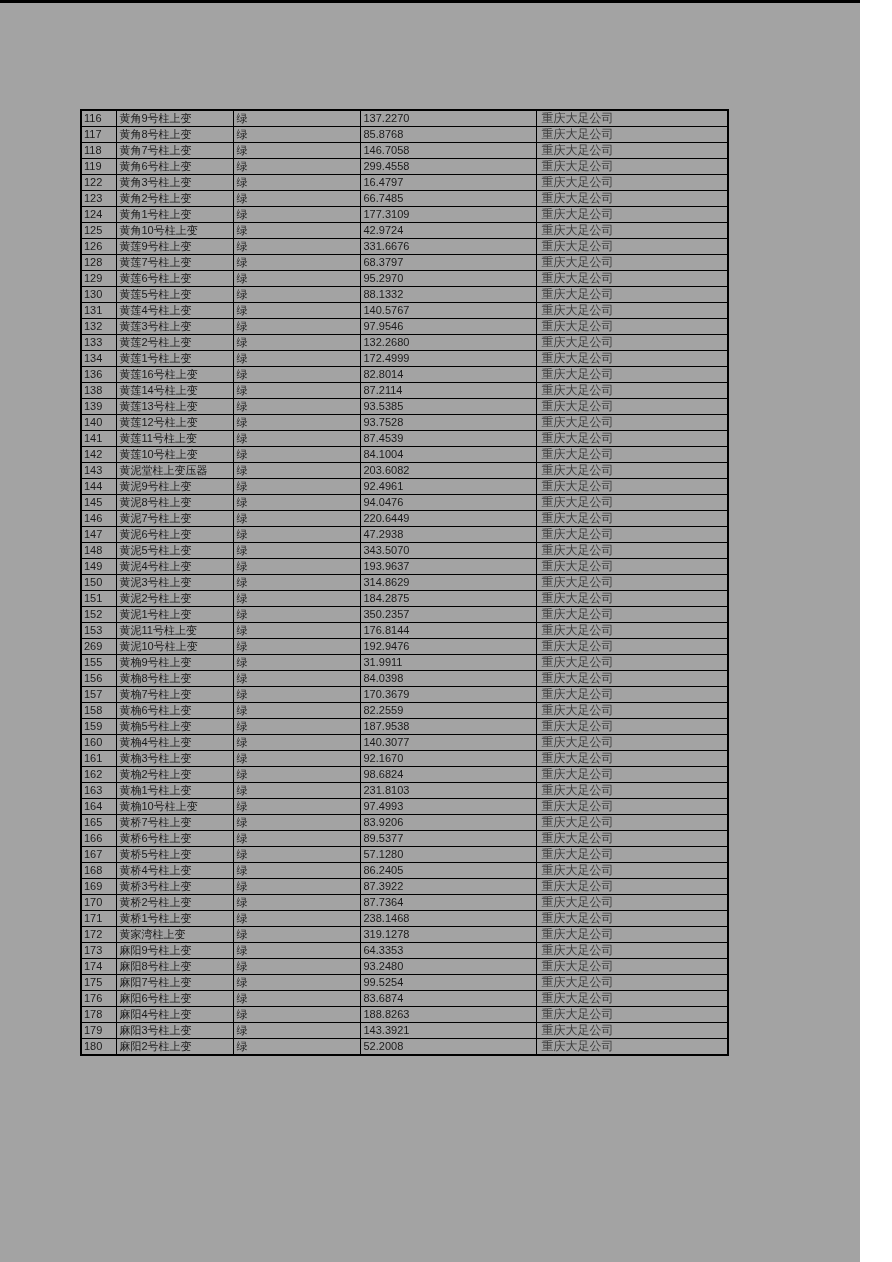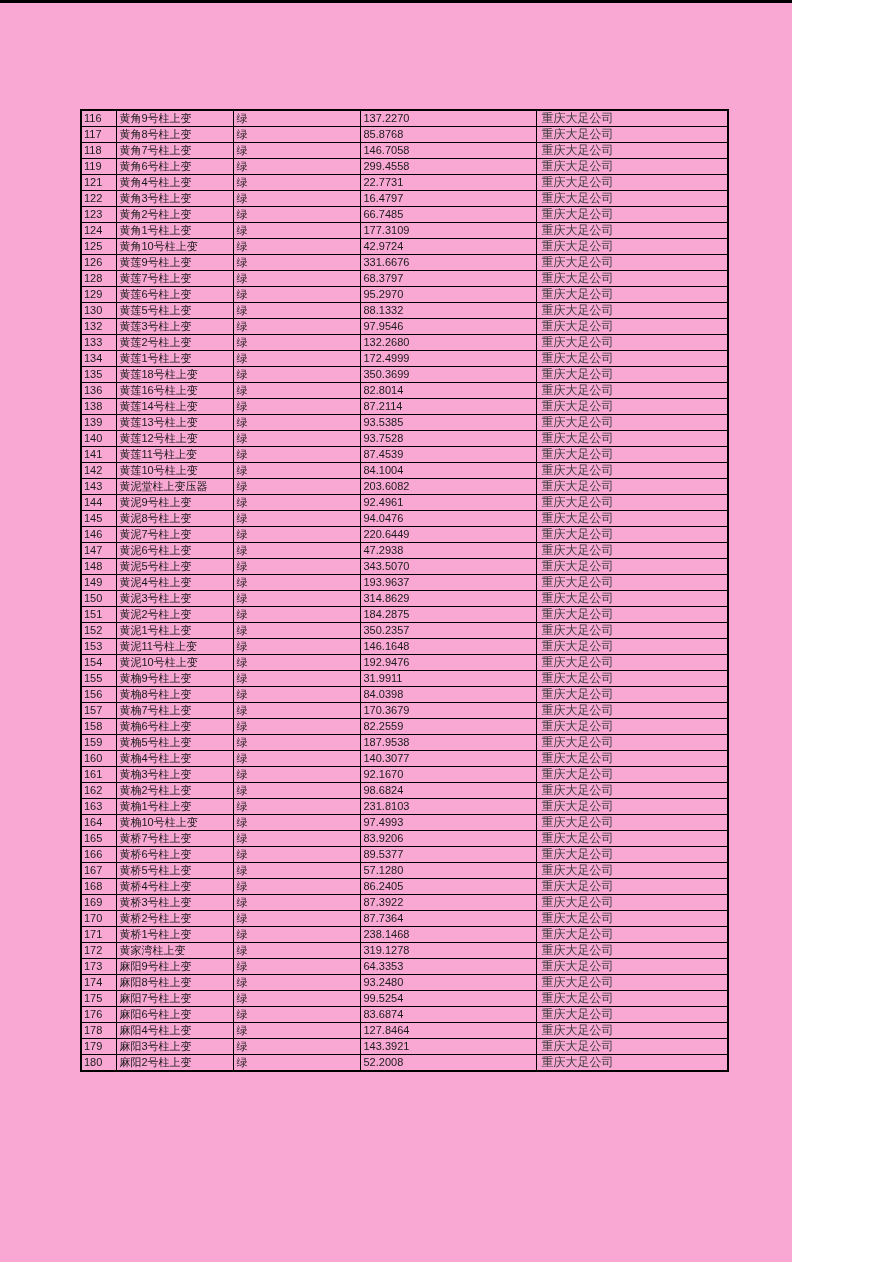--- a/index.html
+++ b/index.html
@@ -3,23 +3,23 @@
 <meta charset="utf-8">
 <style>
   html, body {
     margin: 0;
     padding: 0;
     background: #ffffff;
     font-family: "Liberation Sans", "DejaVu Sans", sans-serif;
   }
   .page {
     position: relative;
-    width: 792px;
+    width: 860px;
     height: 1262px;
-    background: #f9a8d4;
+    background: #a3a3a3;
     overflow: hidden;
   }
   .top-strip {
     position: absolute;
     top: 0;
     left: 0;
     width: 892px;
     height: 3px;
     background: #000000;
   }
@@ -88,27 +88,20 @@
           <td class="c4">重庆大足公司</td>
         </tr>
         <tr>
           <td class="c0">119</td>
           <td class="c1">黄角6号柱上变</td>
           <td class="c2">绿</td>
           <td class="c3">299.4558</td>
           <td class="c4">重庆大足公司</td>
         </tr>
         <tr>
-          <td class="c0">121</td>
-          <td class="c1">黄角4号柱上变</td>
-          <td class="c2">绿</td>
-          <td class="c3">22.7731</td>
-          <td class="c4">重庆大足公司</td>
-        </tr>
-        <tr>
           <td class="c0">122</td>
           <td class="c1">黄角3号柱上变</td>
           <td class="c2">绿</td>
           <td class="c3">16.4797</td>
           <td class="c4">重庆大足公司</td>
         </tr>
         <tr>
           <td class="c0">123</td>
           <td class="c1">黄角2号柱上变</td>
           <td class="c2">绿</td>
@@ -151,20 +144,27 @@
           <td class="c4">重庆大足公司</td>
         </tr>
         <tr>
           <td class="c0">130</td>
           <td class="c1">黄莲5号柱上变</td>
           <td class="c2">绿</td>
           <td class="c3">88.1332</td>
           <td class="c4">重庆大足公司</td>
         </tr>
         <tr>
+          <td class="c0">131</td>
+          <td class="c1">黄莲4号柱上变</td>
+          <td class="c2">绿</td>
+          <td class="c3">140.5767</td>
+          <td class="c4">重庆大足公司</td>
+        </tr>
+        <tr>
           <td class="c0">132</td>
           <td class="c1">黄莲3号柱上变</td>
           <td class="c2">绿</td>
           <td class="c3">97.9546</td>
           <td class="c4">重庆大足公司</td>
         </tr>
         <tr>
           <td class="c0">133</td>
           <td class="c1">黄莲2号柱上变</td>
           <td class="c2">绿</td>
@@ -172,27 +172,20 @@
           <td class="c4">重庆大足公司</td>
         </tr>
         <tr>
           <td class="c0">134</td>
           <td class="c1">黄莲1号柱上变</td>
           <td class="c2">绿</td>
           <td class="c3">172.4999</td>
           <td class="c4">重庆大足公司</td>
         </tr>
         <tr>
-          <td class="c0">135</td>
-          <td class="c1">黄莲18号柱上变</td>
-          <td class="c2">绿</td>
-          <td class="c3">350.3699</td>
-          <td class="c4">重庆大足公司</td>
-        </tr>
-        <tr>
           <td class="c0">136</td>
           <td class="c1">黄莲16号柱上变</td>
           <td class="c2">绿</td>
           <td class="c3">82.8014</td>
           <td class="c4">重庆大足公司</td>
         </tr>
         <tr>
           <td class="c0">138</td>
           <td class="c1">黄莲14号柱上变</td>
           <td class="c2">绿</td>
@@ -294,25 +287,25 @@
           <td class="c0">152</td>
           <td class="c1">黄泥1号柱上变</td>
           <td class="c2">绿</td>
           <td class="c3">350.2357</td>
           <td class="c4">重庆大足公司</td>
         </tr>
         <tr>
           <td class="c0">153</td>
           <td class="c1">黄泥11号柱上变</td>
           <td class="c2">绿</td>
-          <td class="c3">146.1648</td>
-          <td class="c4">重庆大足公司</td>
-        </tr>
-        <tr>
-          <td class="c0">154</td>
+          <td class="c3">176.8144</td>
+          <td class="c4">重庆大足公司</td>
+        </tr>
+        <tr>
+          <td class="c0">269</td>
           <td class="c1">黄泥10号柱上变</td>
           <td class="c2">绿</td>
           <td class="c3">192.9476</td>
           <td class="c4">重庆大足公司</td>
         </tr>
         <tr>
           <td class="c0">155</td>
           <td class="c1">黄桷9号柱上变</td>
           <td class="c2">绿</td>
           <td class="c3">31.9911</td>
@@ -462,21 +455,21 @@
           <td class="c0">176</td>
           <td class="c1">麻阳6号柱上变</td>
           <td class="c2">绿</td>
           <td class="c3">83.6874</td>
           <td class="c4">重庆大足公司</td>
         </tr>
         <tr>
           <td class="c0">178</td>
           <td class="c1">麻阳4号柱上变</td>
           <td class="c2">绿</td>
-          <td class="c3">127.8464</td>
+          <td class="c3">188.8263</td>
           <td class="c4">重庆大足公司</td>
         </tr>
         <tr>
           <td class="c0">179</td>
           <td class="c1">麻阳3号柱上变</td>
           <td class="c2">绿</td>
           <td class="c3">143.3921</td>
           <td class="c4">重庆大足公司</td>
         </tr>
         <tr>

